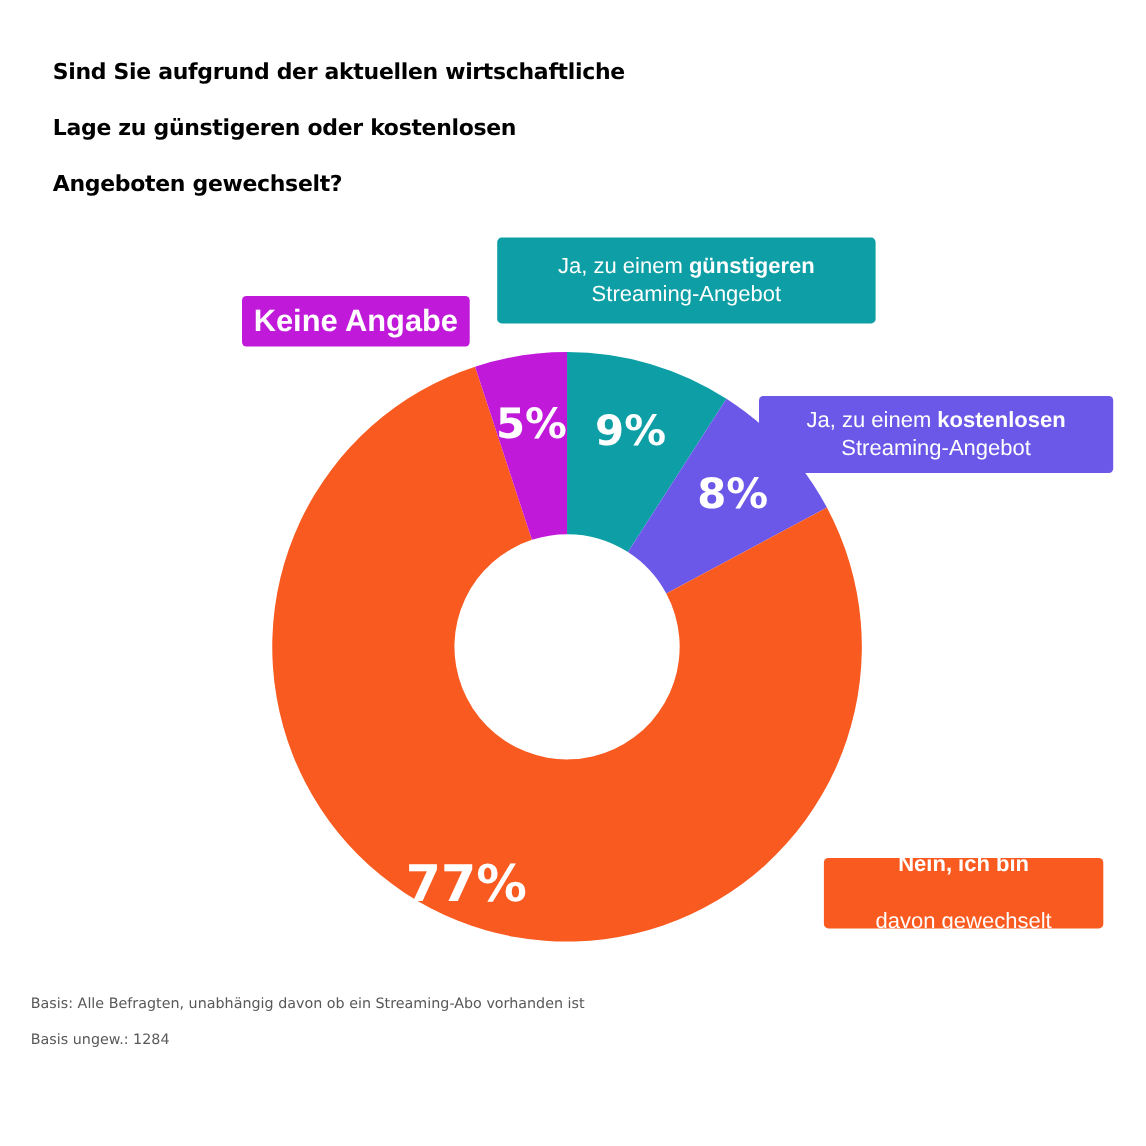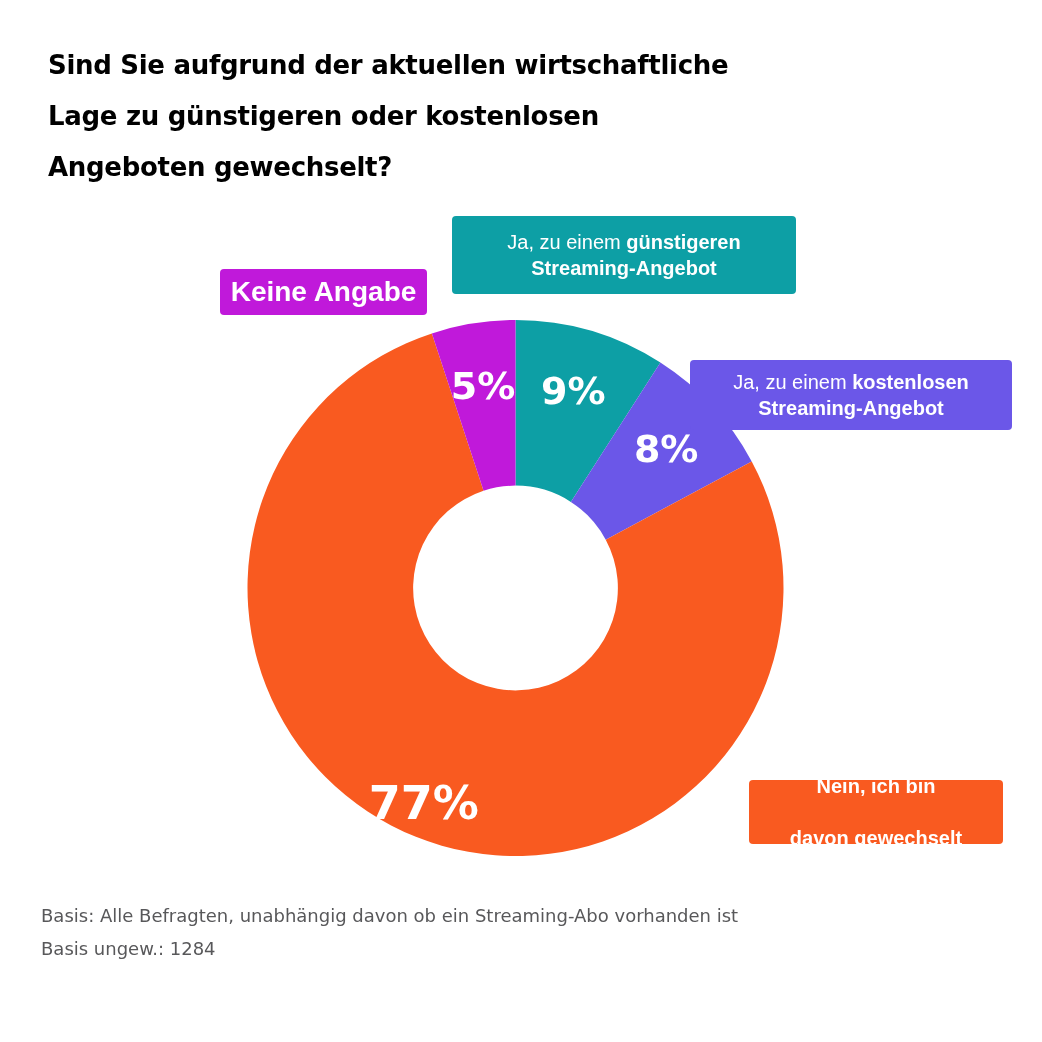--- a/index.html
+++ b/index.html
@@ -19,21 +19,21 @@
     background: #ffffff;
   }
 
   
   #chart-title {
     position: absolute;
     left: 48px;
     top: 40px;
     width: 920px;
     font-family: "DejaVu Sans", sans-serif;
-    font-size: 26px;
+    font-size: 20px;
     font-weight: bold;
     line-height: 51px;
     letter-spacing: -0.3px;
     color: #000000;
     white-space: pre-line;
   }
 
   
   #donut-wrap {
     position: absolute;
@@ -59,21 +59,21 @@
     font-size: 20px;
     line-height: 26px;
     text-align: center;
     display: flex;
     flex-direction: column;
     align-items: center;
     justify-content: center;
     white-space: nowrap;
   }
   .badge .l1 { font-weight: bold; }
-  .badge .l2 { font-weight: bold; }
+  .badge .l2 { font-weight: normal; }
   .badge .l1 .plain { font-weight: normal; }
 
   #badge-guenstiger {
     left: 452px;  top: 216px;
     width: 344px; height: 78px;
     background: #0D9FA5;
   }
   #badge-kostenlos {
     left: 690px;  top: 324px;
     width: 322px; height: 70px;
@@ -89,23 +89,23 @@
   #badge-nein {
     left: 749px;  top: 780px;
     width: 254px; height: 64px;
     background: #F95A20;
     gap: 26px;
   }
 
   
   .footnote {
     position: absolute;
-    left: 41px;
+    left: 28px;
     font-family: "DejaVu Sans", sans-serif;
-    font-size: 18px;
+    font-size: 13px;
     color: #58585a;
     white-space: nowrap;
   }
   #footnote-1 { top: 905px; }
   #footnote-2 { top: 938px; }
 </style>
 </head>
 <body>
 
 <div id="page">

